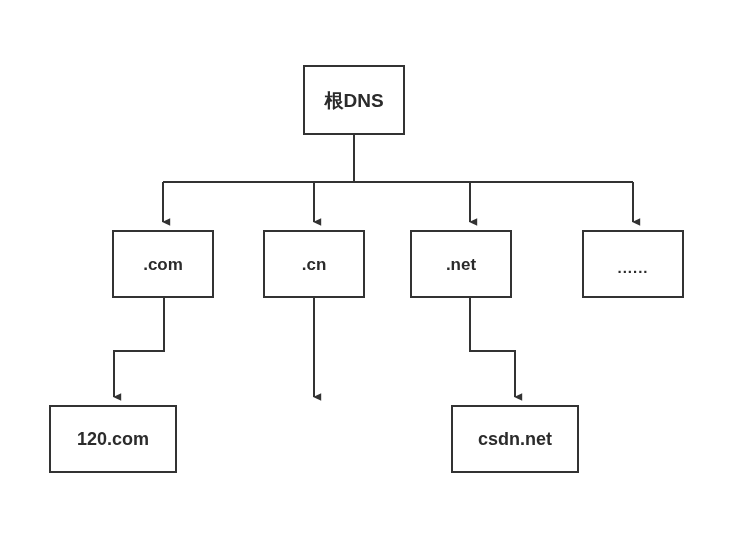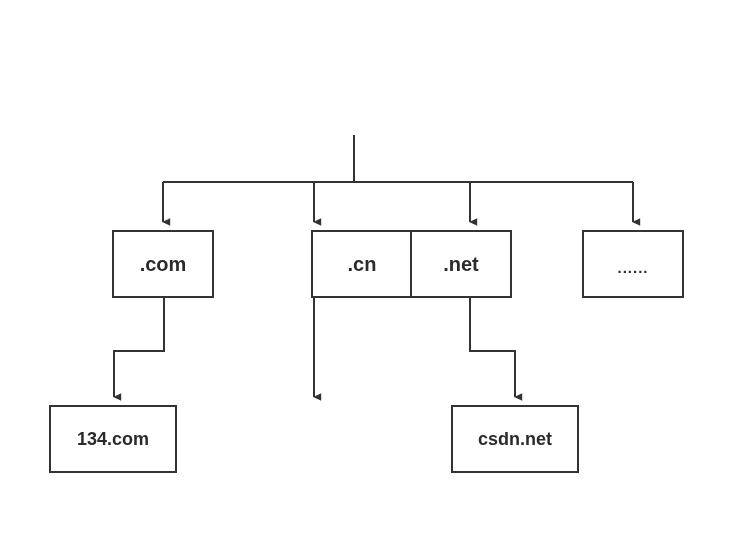--- a/index.html
+++ b/index.html
@@ -52,25 +52,25 @@
     font-size: 19px;
     font-weight: 600;
   }
   
   .node-tld {
     top: 230px;
     width: 102px;
     height: 68px;
   }
   .node-tld .node-label {
-    font-size: 20px;
+    font-size: 17px;
     font-weight: 600;
   }
   #node-tld-0 { left: 112px; }
-  #node-tld-1 { left: 263px; margin-left: 48px; }
+  #node-tld-1 { left: 263px; }
   #node-tld-2 { left: 410px; }
   #node-tld-3 { left: 582px; }
   #node-tld-3 .node-label {
     font-size: 15px;
     letter-spacing: 1px;
     position: relative;
     top: 3px;
   }
   
   .node-domain {
@@ -110,34 +110,37 @@
 
     <path d="M 633 182 L 633 222" fill="none" stroke="#333333" stroke-width="2" marker-end="url(#arrowhead)"></path>
 
     <path d="M 164 298 L 164 351 L 114 351 L 114 397" fill="none" stroke="#333333" stroke-width="2" marker-end="url(#arrowhead)"></path>
 
     <path d="M 314 298 L 314 397" fill="none" stroke="#333333" stroke-width="2" marker-end="url(#arrowhead)"></path>
 
     <path d="M 470 298 L 470 351 L 515 351 L 515 397" fill="none" stroke="#333333" stroke-width="2" marker-end="url(#arrowhead)"></path>
   </svg>
 
+  <div class="node" id="node-root">
+    <span class="node-label">根DNS</span>
+  </div>
 
   <div class="node node-tld" id="node-tld-0">
     <span class="node-label">.com</span>
   </div>
   <div class="node node-tld" id="node-tld-1">
     <span class="node-label">.cn</span>
   </div>
   <div class="node node-tld" id="node-tld-2">
     <span class="node-label">.net</span>
   </div>
   <div class="node node-tld" id="node-tld-3">
     <span class="node-label">......</span>
   </div>
 
   <div class="node node-domain" id="node-domain-0">
-    <span class="node-label">134.com</span>
+    <span class="node-label">120.com</span>
   </div>
   <div class="node node-domain" id="node-domain-2">
     <span class="node-label">csdn.net</span>
   </div>
 
 </div>
 
 </body></html>

